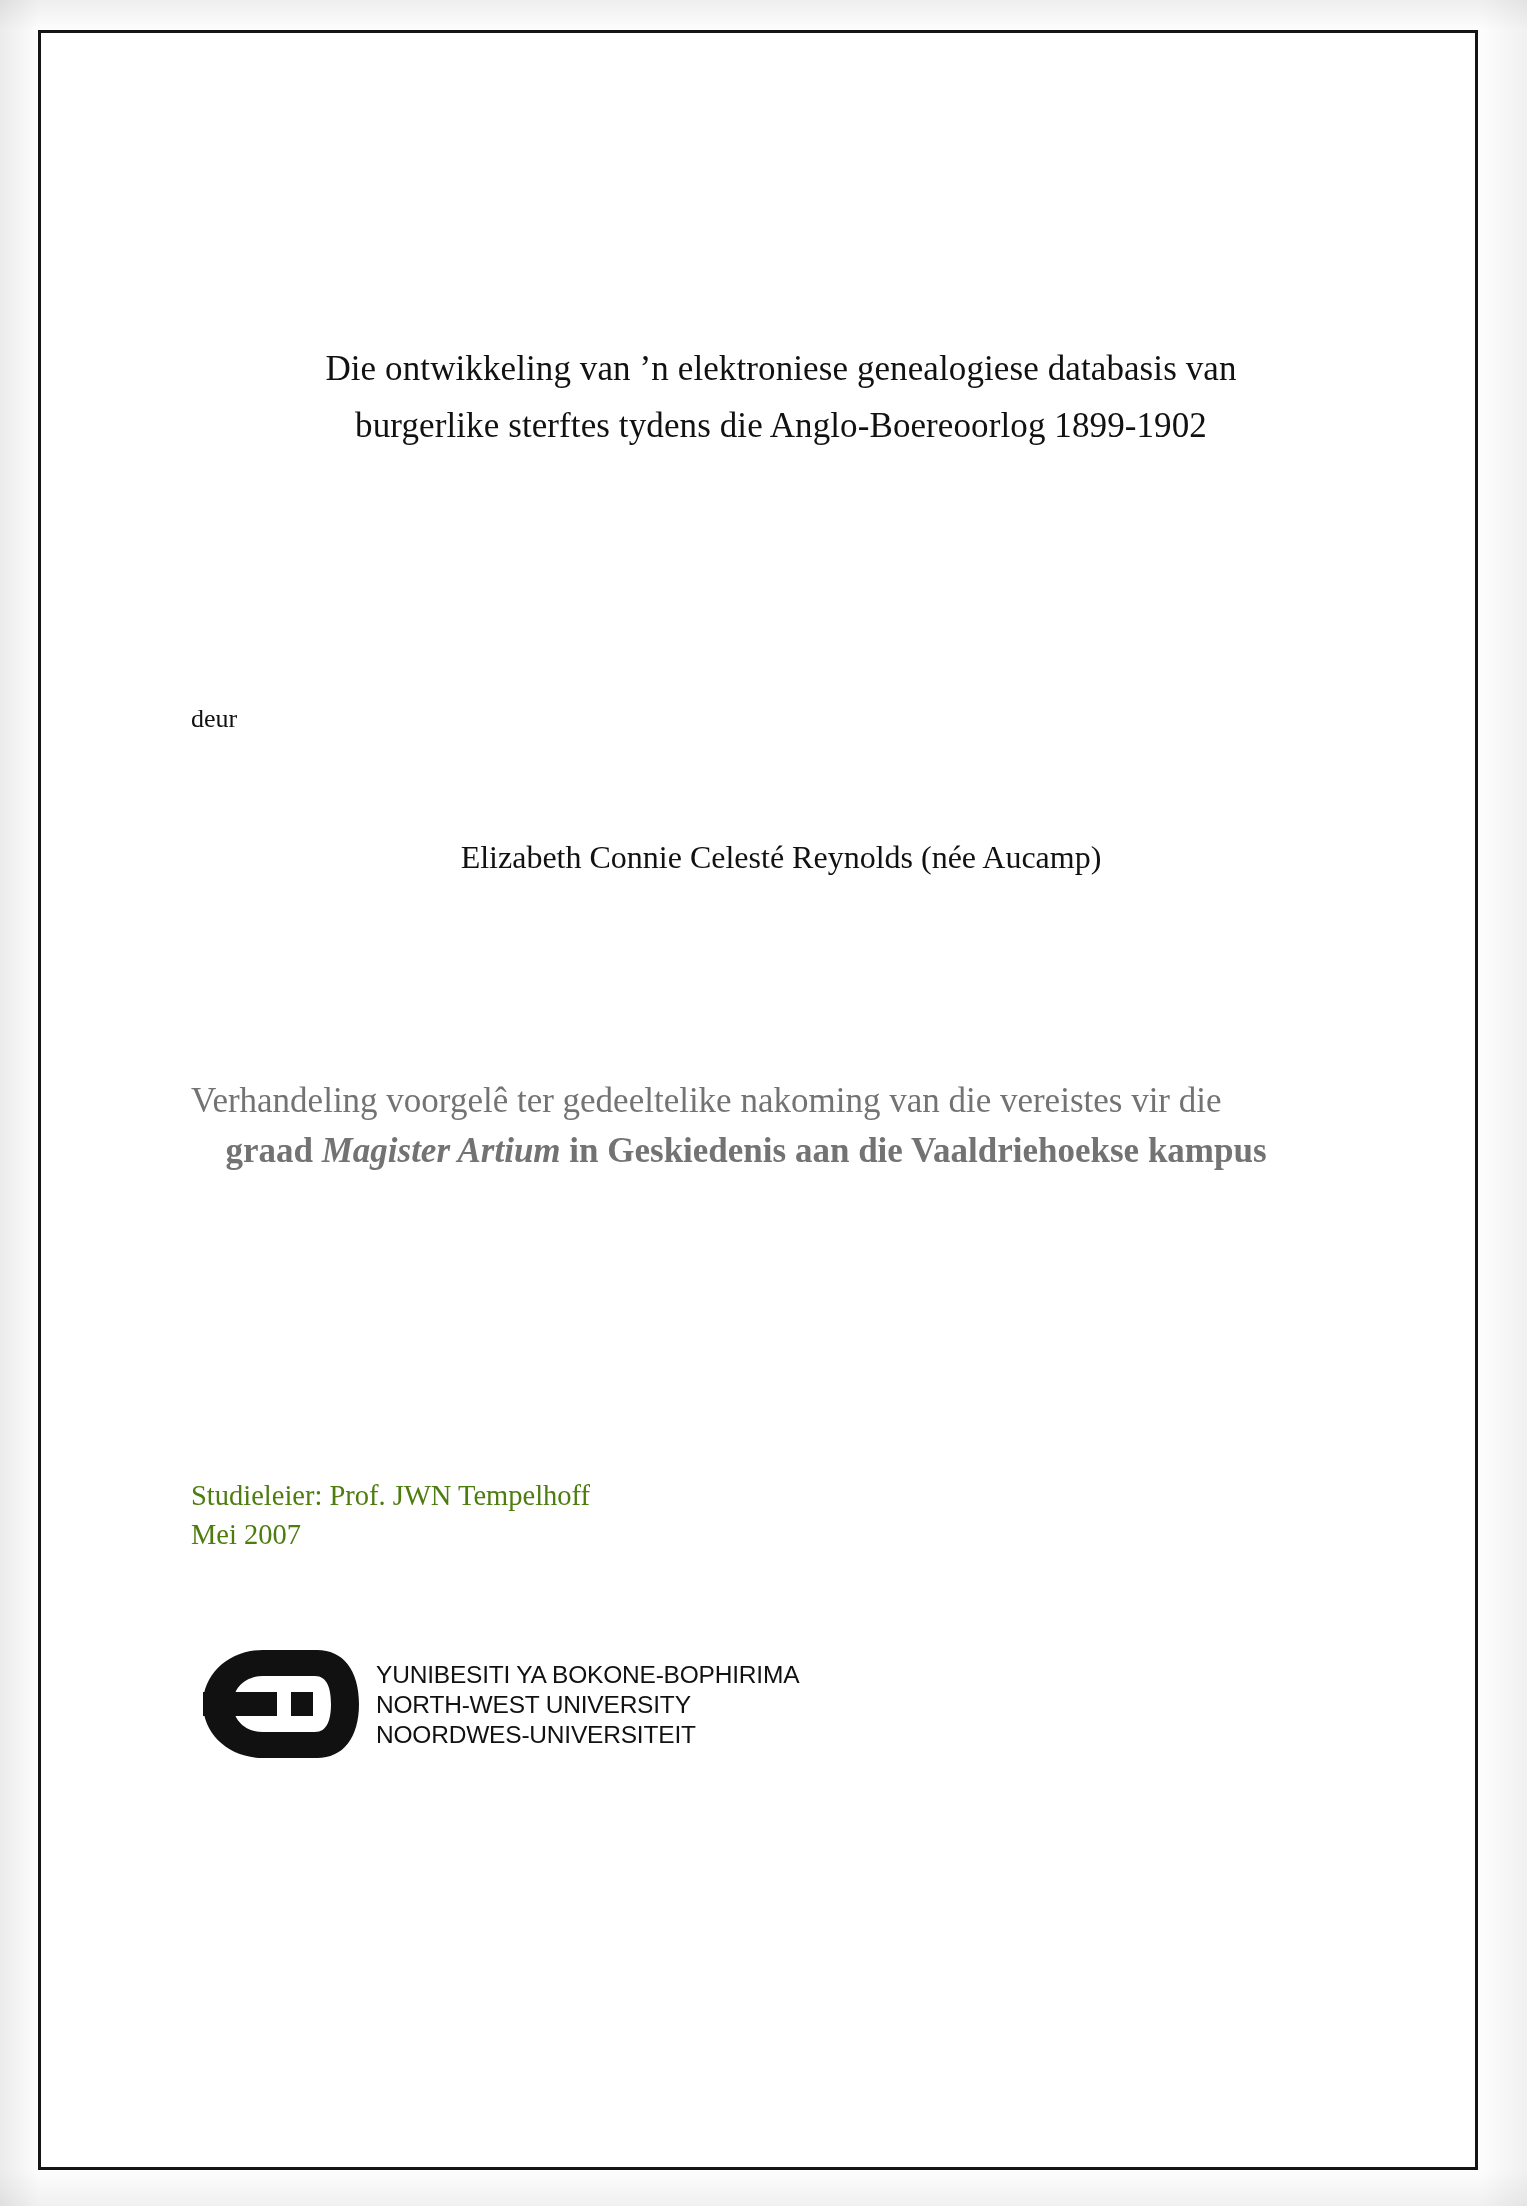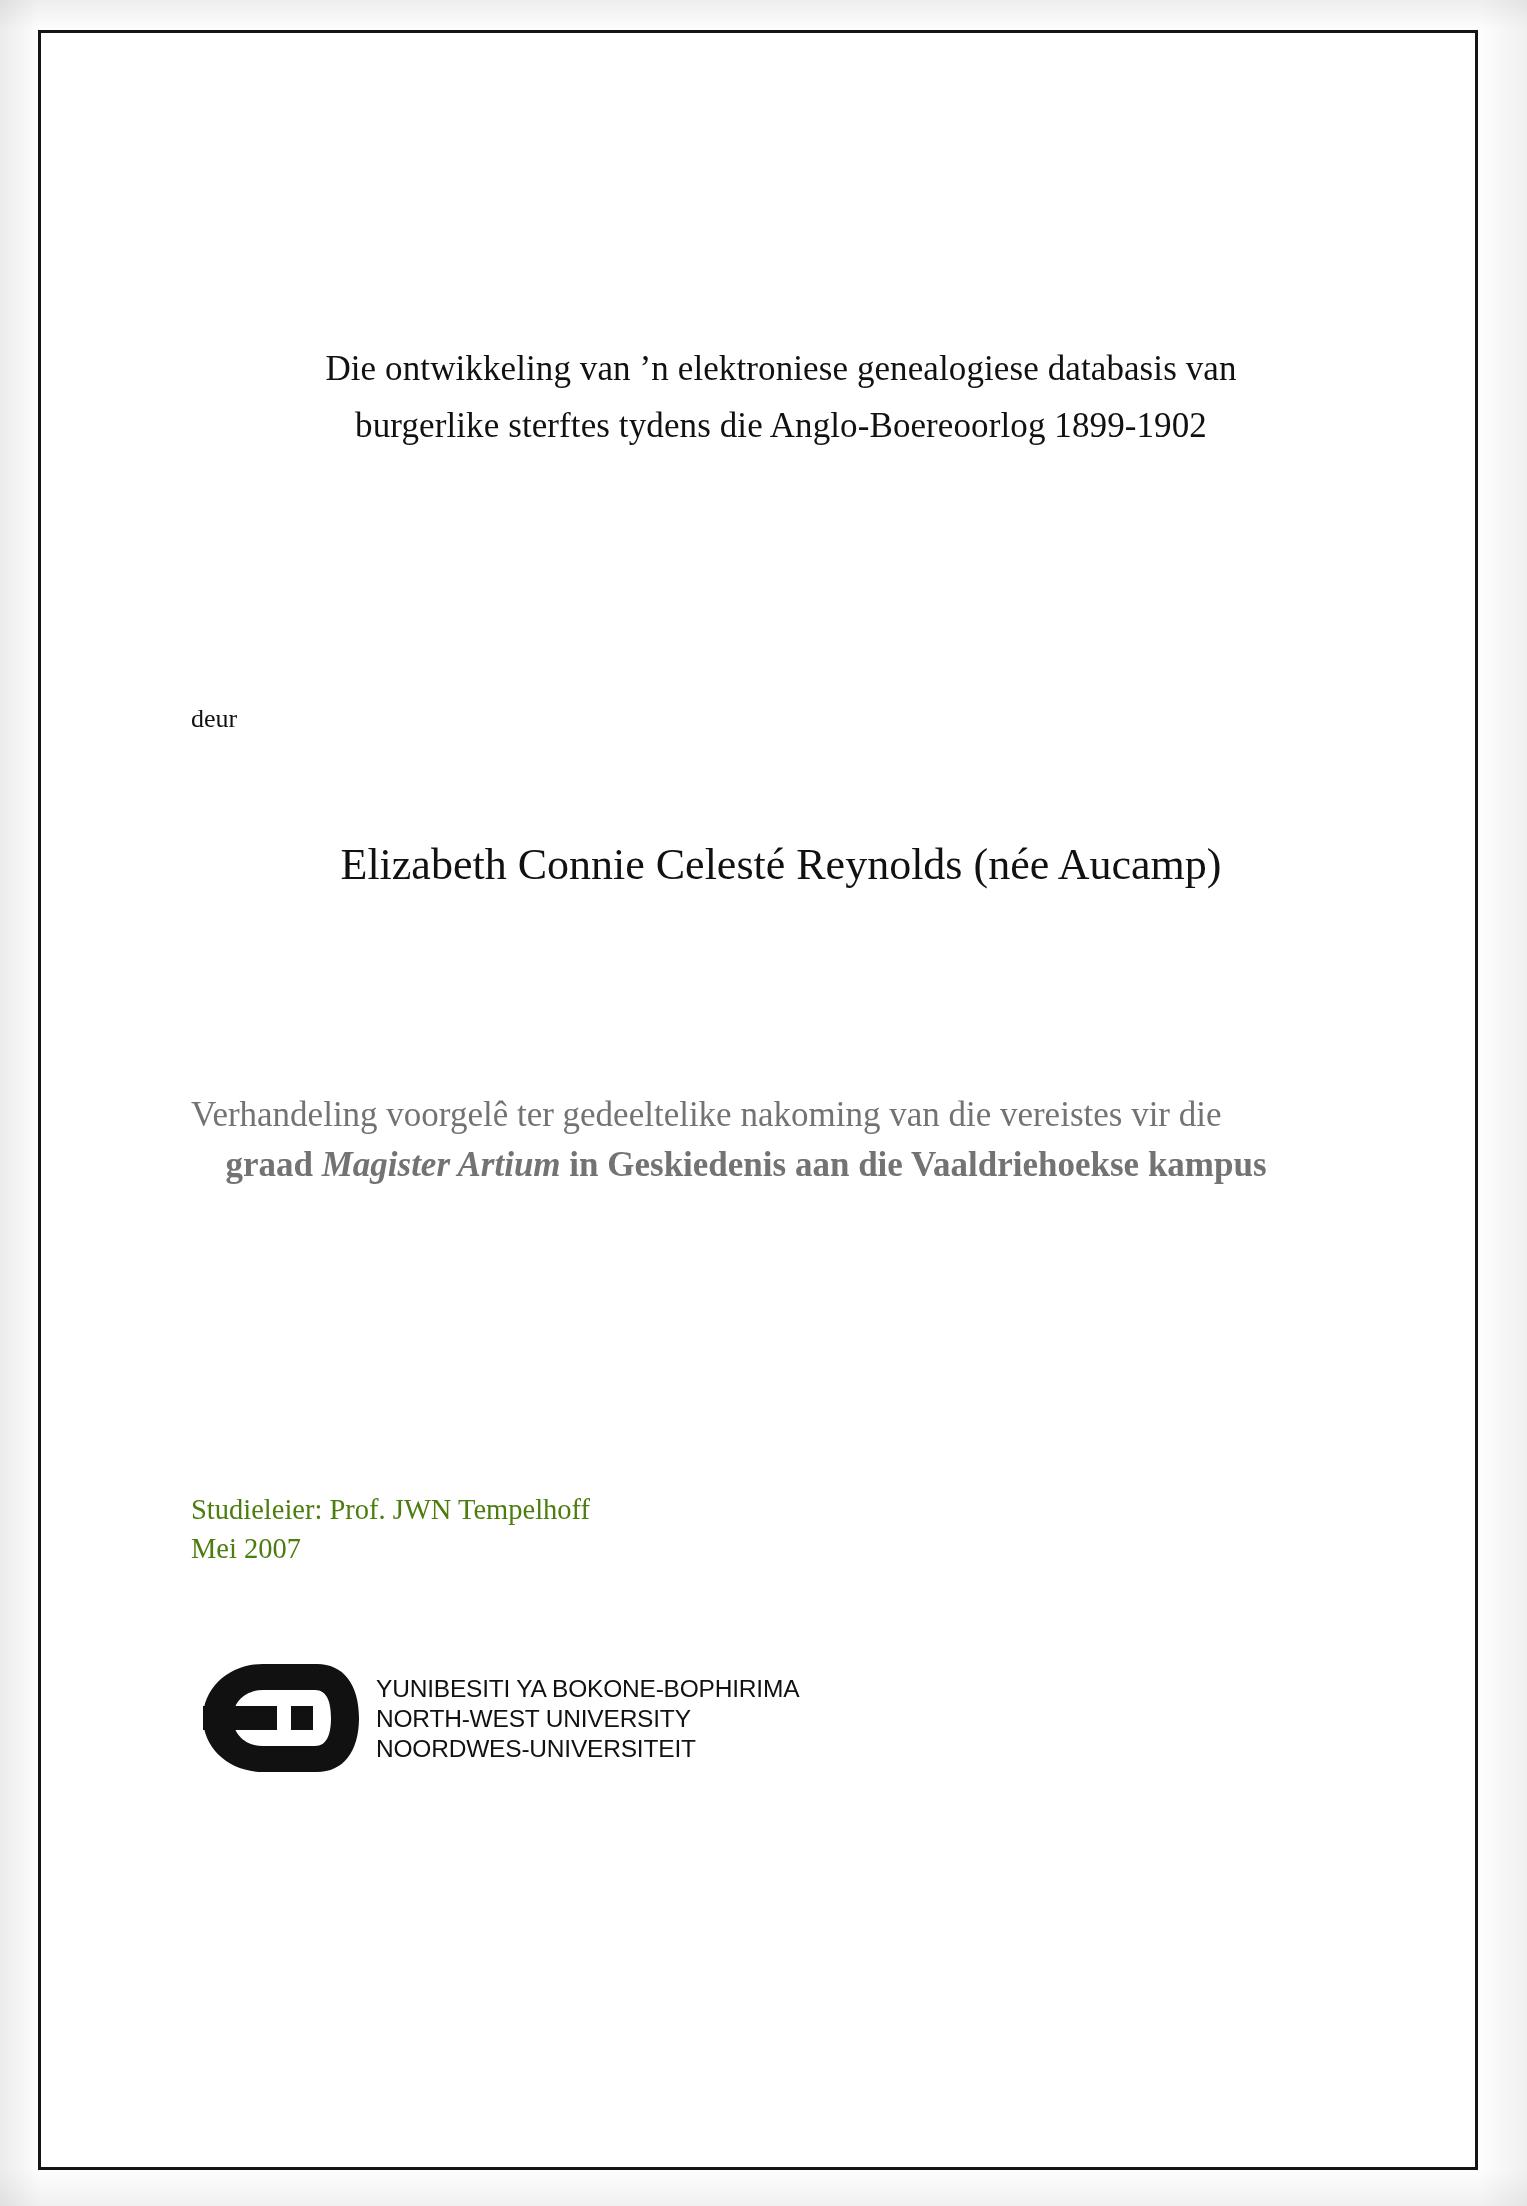--- a/index.html
+++ b/index.html
@@ -70,21 +70,21 @@
 
   .deur {
     text-align: left;
     font-size: 26px;
     margin-top: 250px;
     color: #111111;
   }
 
   .author {
     text-align: center;
-    font-size: 44px;
+    font-size: 32px;
     margin-top: 105px;
     color: #111111;
   }
 
   .statement {
     margin-top: 200px;
     font-size: 35px;
     line-height: 1.42;
     color: #737373;
     width: 1110px;

